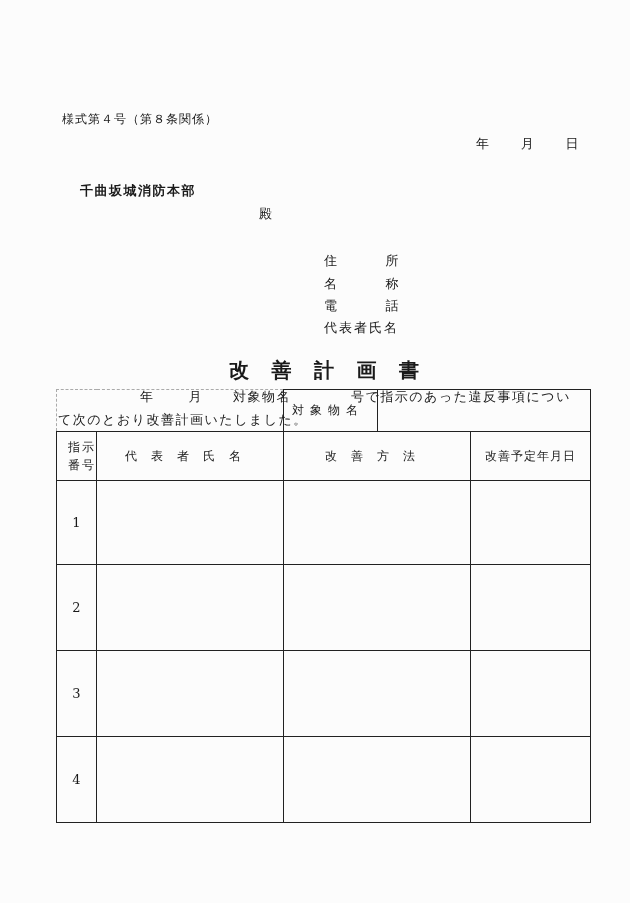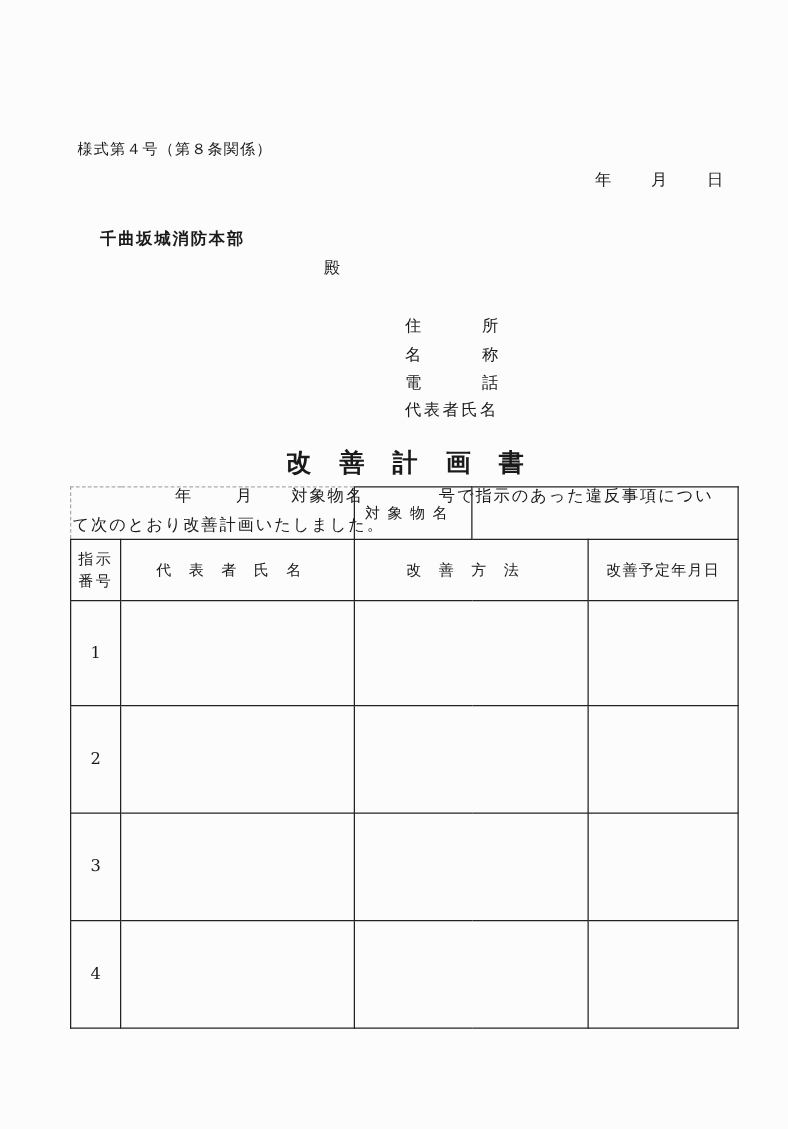--- a/index.html
+++ b/index.html
@@ -20,21 +20,21 @@
     #body1 { left: 58px; top: 344px; width: 530px; }
     #body2 { left: 58px; top: 367px; }
     .gap { display: inline-block; }
     table.form {
       position: absolute; left: 56px; top: 389px; border-collapse: collapse; table-layout: fixed;
       width: 534px;
     }
     table.form td { border: 1.5px solid #222; padding: 0; text-align: center; vertical-align: middle; font-size: 12px; letter-spacing: 5px; }
     table.form td.dotted { border-top: 1px dashed #aaa; border-left: 1px dashed #aaa; }
     table.form td.num { letter-spacing: 0; font-size: 13px; }
-    table.form td.idx { font-size: 12px; letter-spacing: 2px; line-height: 18px; }
+    table.form td.idx { font-size: 12px; letter-spacing: 2px; line-height: 18px; text-align: right; }
     table.form td.plan-date { letter-spacing: 1px; }
     table.form td.target-label { text-align: left; padding-left: 8px; letter-spacing: 6px; }
   </style>
 </head>
 <body>
 
 <div class="abs small" id="form-id">様式第４号（第８条関係）</div>
 
 <div class="abs normal spread" id="date-row">
   <span>年</span>

